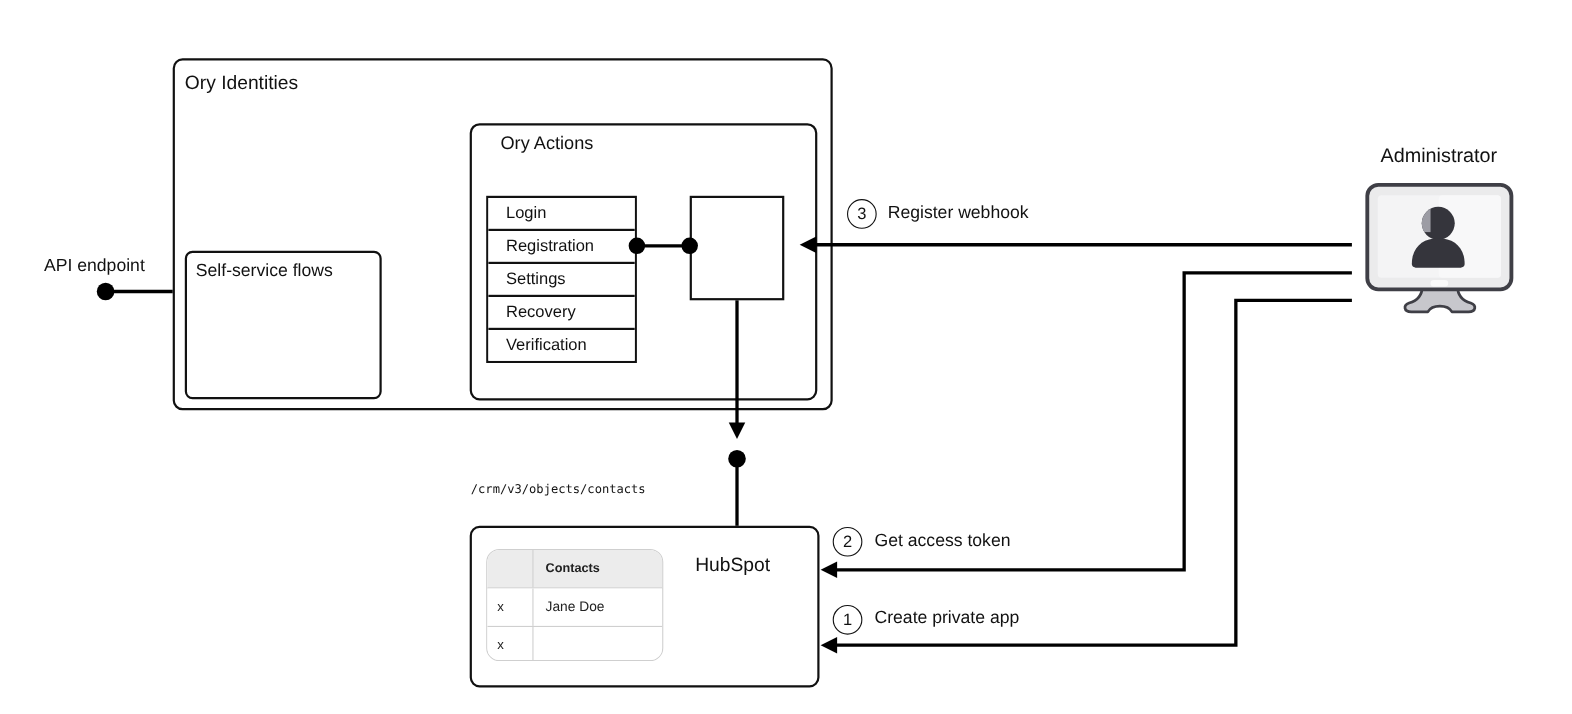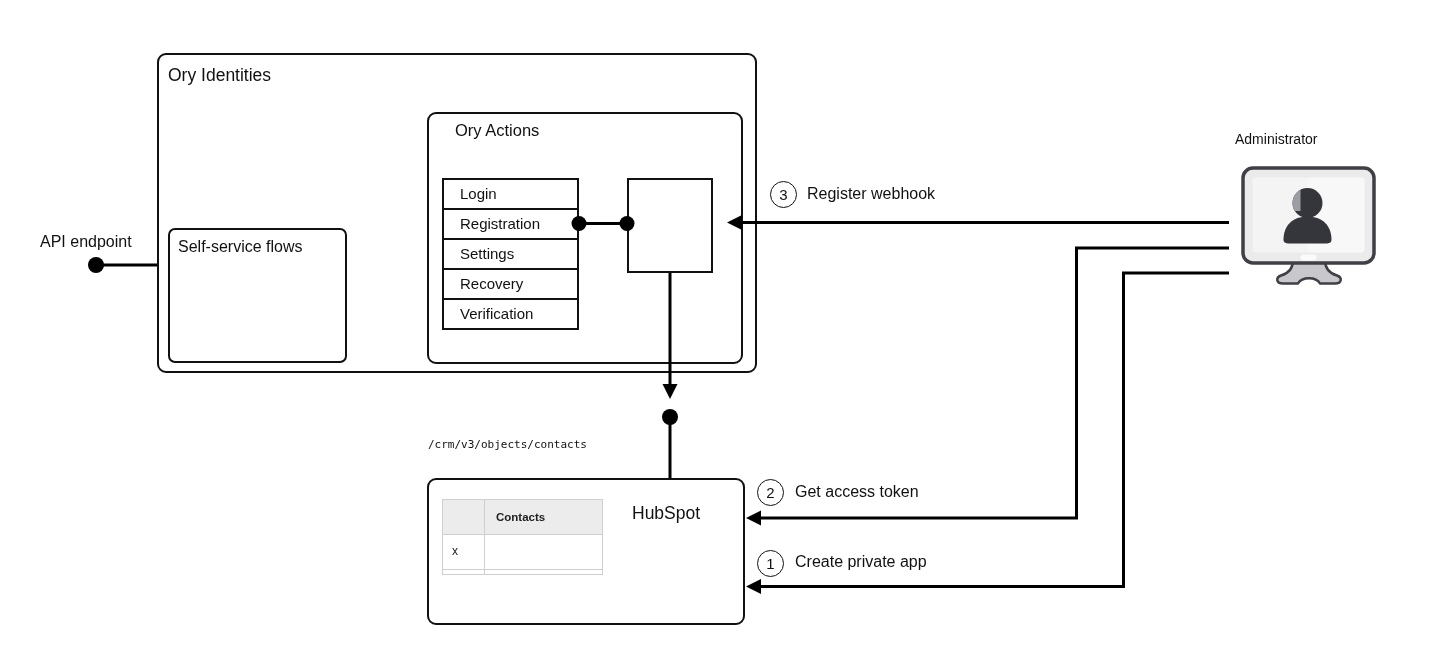--- a/index.html
+++ b/index.html
@@ -64,23 +64,23 @@
     width: 86px; height: 95px;
     border: 2px solid #111;
     box-sizing: border-box;
     background: #fff;
   }
 
   
   .contacts-table {
     position: absolute;
     left: 442px; top: 499px;
-    width: 161px; height: 76px;
+    width: 161px; height: 102px;
     border: 1px solid #cfcfcf;
-    border-radius: 0;
+    border-radius: 12px;
     box-sizing: border-box;
     overflow: hidden;
     background: #fff;
   }
   .ct-row {
     display: grid;
     grid-template-columns: 42px 1fr;
     height: 34px;
     border-bottom: 1px solid #cfcfcf;
     background: #fff;
@@ -110,21 +110,22 @@
   .api-endpoint-label {
     position: absolute;
     left: 40px; top: 233px;
     font-size: 16px;
     white-space: nowrap;
   }
   .admin-label {
     position: absolute;
     left: 1235px; top: 131px;
     width: 146px;
-    font-size: 14px;
+    text-align: center;
+    font-size: 18px;
     white-space: nowrap;
   }
   .hubspot-title {
     position: absolute;
     left: 632px; top: 503px;
   }
 
   
   .step-circle {
     position: absolute;
@@ -183,20 +184,21 @@
   <div class="dbox r8" style="left:427px; top:478px; width:318px; height:147px;"></div>
   <div class="box-title t-hubspot hubspot-title">HubSpot</div>
 
   <div class="contacts-table">
     <div class="ct-row ct-head">
       <div class="ct-cell ct-mark"></div>
       <div class="ct-cell ct-header-label">Contacts</div>
     </div>
     <div class="ct-row">
       <div class="ct-cell ct-mark">x</div>
+      <div class="ct-cell ct-name">Jane Doe</div>
     </div>
     <div class="ct-row">
       <div class="ct-cell ct-mark">x</div>
     </div>
   </div>
 
   <div class="step-circle" style="left:770px; top:181px;">3</div>
   <div class="step-label" style="left:807px; top:185px;">Register webhook</div>
 
   <div class="step-circle" style="left:757px; top:479px;">2</div>

